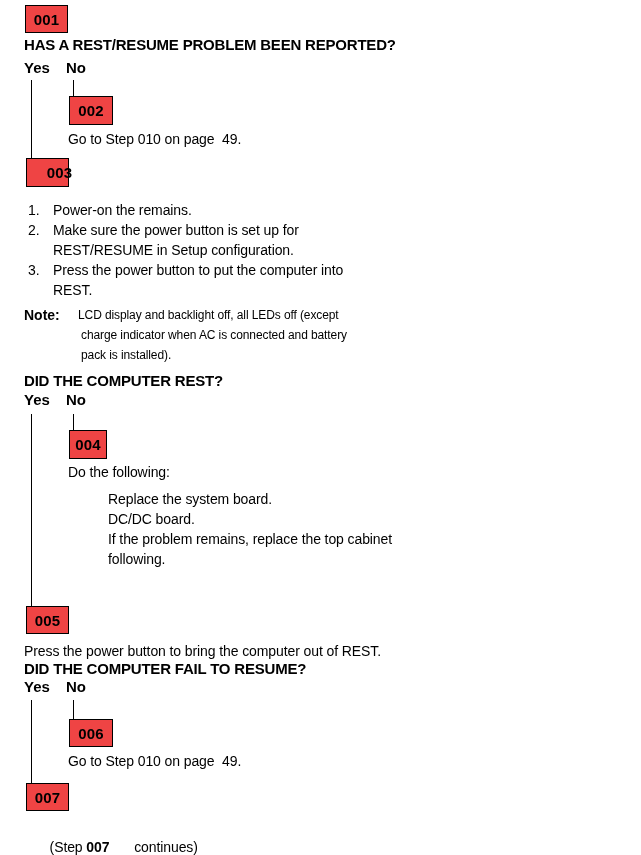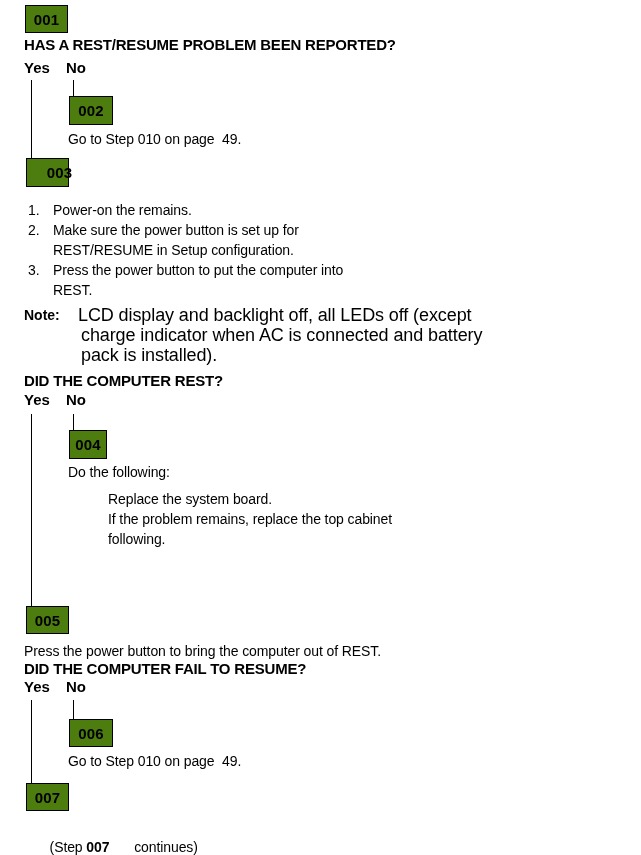--- a/index.html
+++ b/index.html
@@ -26,21 +26,21 @@
     font-size: 15px;
     font-weight: bold;
     letter-spacing: -0.2px;
     white-space: pre;
   }
   .step-box {
     position: absolute;
     width: 43px;
     height: 28px;
     border: 1.5px solid #000000;
-    background: #4d7c0f;
+    background: #ef4444;
     display: flex;
     align-items: center;
     justify-content: center;
     font-size: 15px;
     font-weight: bold;
     letter-spacing: 0.2px;
     box-sizing: border-box;
   }
   .vline {
     position: absolute;
@@ -72,21 +72,21 @@
   }
   .note-label {
     position: absolute;
     left: 0;
     top: 0;
     font-size: 14px;
     font-weight: bold;
     line-height: 20px;
   }
   .note-line {
-    font-size: 18px;
+    font-size: 12px;
     line-height: 20px;
     white-space: pre;
     letter-spacing: -0.1px;
   }
   .note-line.first { margin-left: 54px; }
   .note-line.cont  { margin-left: 57px; }
   .action-line {
     font-size: 14px;
     line-height: 20px;
     white-space: pre;
@@ -147,20 +147,21 @@
 
 <div class="vline" style="left:31px; top:414px; height:192px;"></div>
 <div class="vline" style="left:73px; top:414px; height:16px;"></div>
 
 <div class="step-box" style="left:69px; top:430px; width:38px; height:29px;">004</div>
 
 <div class="abs t" style="left:68px; top:462px;">Do the following:</div>
 
 <div class="abs" style="left:108px; top:489px;">
   <div class="action-line">Replace the system board.</div>
+  <div class="action-line">DC/DC board.</div>
   <div class="action-line">If the problem remains, replace the top cabinet</div>
   <div class="action-line">following.</div>
 </div>
 
 <div class="step-box" style="left:26px; top:606px;">005</div>
 
 <div class="abs t" style="left:24px; top:641px;">Press the power button to bring the computer out of REST.</div>
 
 <div class="abs h" style="left:24px; top:660px;">DID THE COMPUTER FAIL TO RESUME?</div>
 

